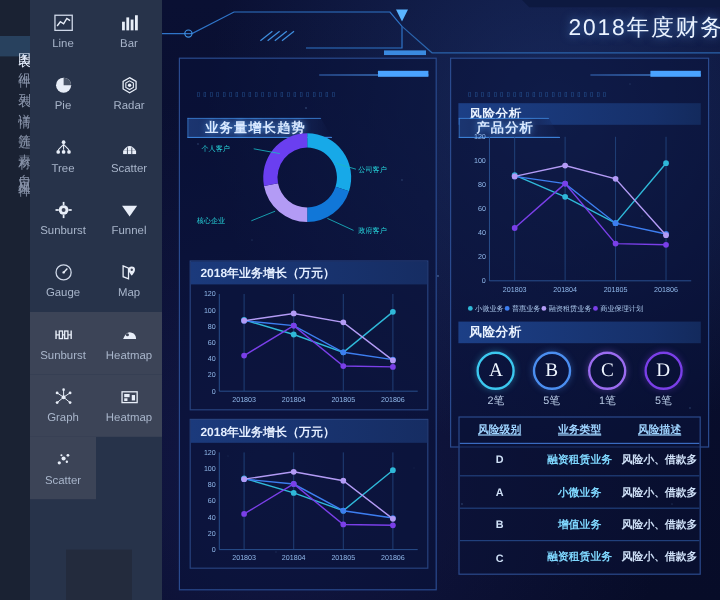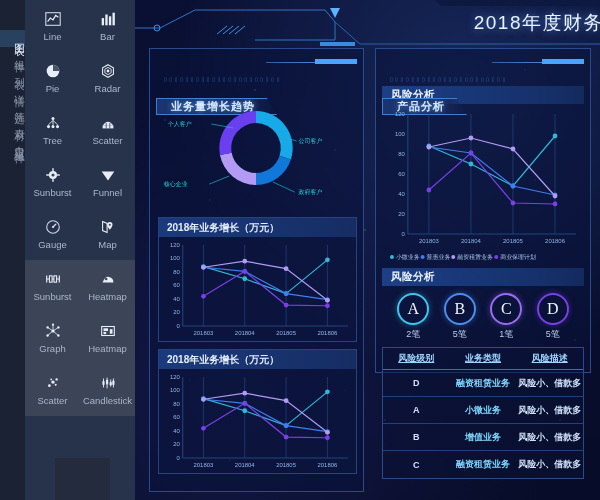--- a/index.html
+++ b/index.html
@@ -299,39 +299,20 @@
           <span class="pal-ico">
             <svg viewBox="0 0 20 20">
               <circle cx="6" cy="13" r="1.5" fill="#e8eef8"></circle>
               <circle cx="10" cy="9" r="1.9" fill="#e8eef8"></circle>
               <circle cx="14" cy="6" r="1.3" fill="#e8eef8"></circle>
               <circle cx="13" cy="12" r="1.1" fill="#e8eef8"></circle>
               <circle cx="8" cy="6" r="1" fill="#e8eef8"></circle>
             </svg>
           </span>
           <span class="pal-label">Scatter</span>
-        </div>
-        <div class="pal-cell sel">
-          <span class="pal-ico">
-            <svg viewBox="0 0 20 20">
-              <g stroke="#e8eef8" stroke-width="1">
-                <line x1="5" y1="5" x2="5" y2="15"></line>
-                <line x1="9" y1="4" x2="9" y2="16"></line>
-                <line x1="13" y1="6" x2="13" y2="14"></line>
-                <line x1="16" y1="5" x2="16" y2="15"></line>
-              </g>
-              <g fill="#e8eef8">
-                <rect x="3.8" y="8" width="2.4" height="4"></rect>
-                <rect x="7.8" y="6.5" width="2.4" height="5"></rect>
-                <rect x="11.8" y="9" width="2.4" height="3.5"></rect>
-                <rect x="14.8" y="7.5" width="2.4" height="4.5"></rect>
-              </g>
-            </svg>
-          </span>
-          <span class="pal-label">Candlestick</span>
         </div>
       </div>
   </div>
   <div class="pal-void"></div>
 
   <div class="canvas">
 
     <svg class="stars" viewBox="0 0 465 500" preserveAspectRatio="none">
       <g fill="#8fc6ff">
         <circle cx="30" cy="120" r=".8" opacity=".5"></circle>

